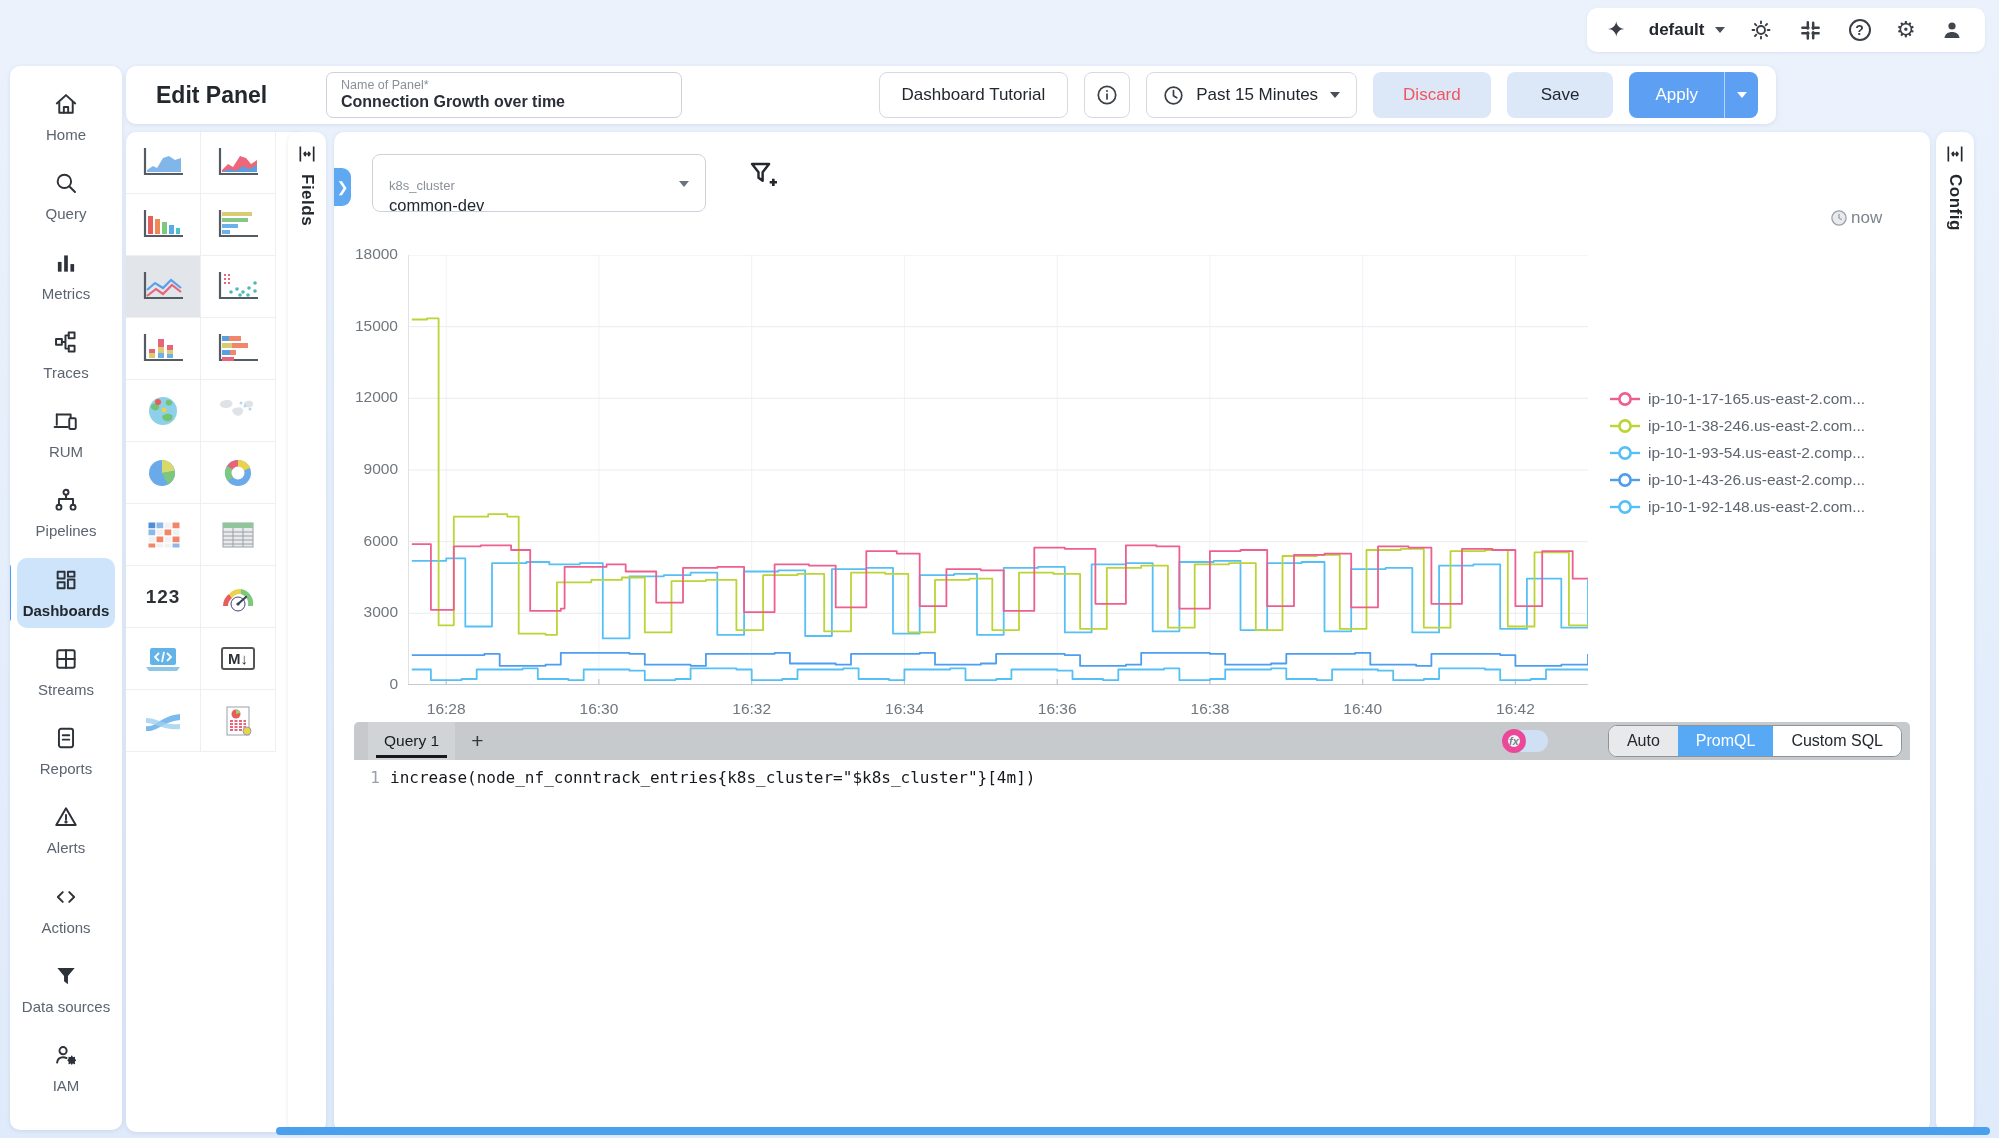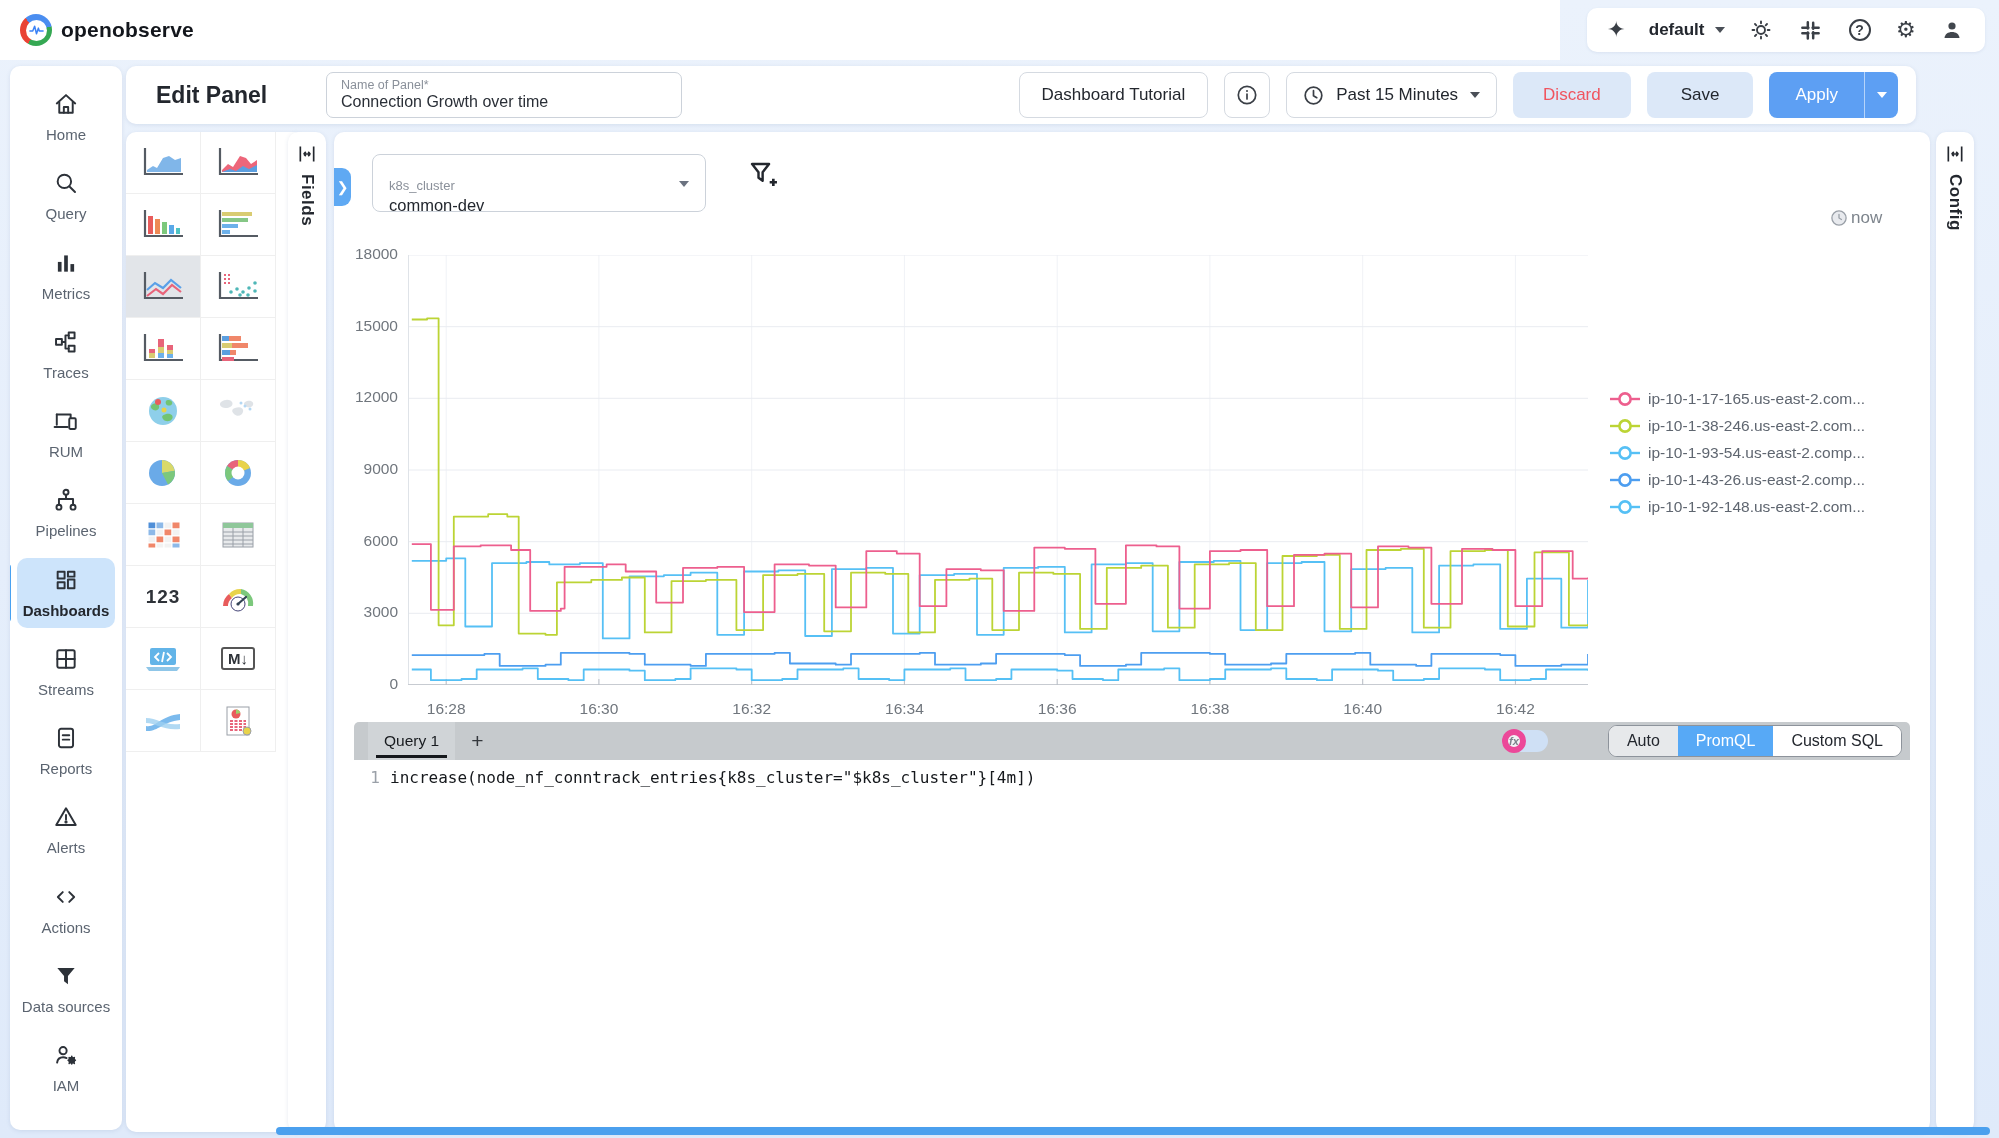--- a/index.html
+++ b/index.html
@@ -26,25 +26,25 @@
   
   .sidebar { left:10px; top:66px; width:112px; height:1064px; padding-top:16px; display:flex; flex-direction:column; align-items:stretch; gap:9px; overflow:hidden; }
   .side-item { position:relative; display:flex; flex-direction:column; align-items:center; gap:5px; padding:9px 4px; margin:0 7px; border-radius:10px; cursor:pointer; }
   .side-item .s-label { font-size:15px; color:#5b6470; text-align:center; line-height:1.15; }
   .side-item svg { width:26px; height:26px; stroke:#2d3publicité239; }
   .side-item.active { background:#cde4fb; }
   .side-item.active .s-label { color:#23272e; font-weight:600; }
   .side-item.active::before { content:""; position:absolute; left:-13px; top:6px; bottom:6px; width:7px; border-radius:4px; background:#47a1f1; }
 
   
-  .header { left:126px; top:66px; width:1790px; height:58px; display:flex; align-items:center; border-radius:10px; }
+  .header { left:126px; top:66px; width:1650px; height:58px; display:flex; align-items:center; border-radius:10px; }
   .page-title { font-size:23px; font-weight:600; color:#23272e; margin-left:30px; white-space:nowrap; }
   .name-field { position:absolute; left:200px; top:6px; width:356px; height:46px; border:1.5px solid #ccd2da; border-radius:7px; padding:5px 14px 0; cursor:text; background:#fff; }
   .name-field .f-label { font-size:12.5px; color:#8a909a; }
-  .name-field .f-value { font-size:16px; color:#2a2f37; margin-top:1px; white-space:nowrap; }
+  .name-field .f-value { font-size:16px; color:#2a2f37; margin-top:1px; white-space:nowrap;font-weight:bold; }
   .header-right { position:absolute; right:18px; top:6px; height:46px; display:flex; align-items:center; gap:16px; }
   .btn { height:46px; display:flex; align-items:center; justify-content:center; border-radius:8px; font-size:17px; cursor:pointer; white-space:nowrap; }
   .btn-outline { background:#fff; border:1.5px solid #d5dae1; color:#23272e; padding:0 22px; }
   .btn-flat { background:#dce8f8; color:#23272e; padding:0 34px; }
   .btn-flat.discard { color:#f0545f; padding:0 30px; }
   .btn-apply { background:#5d9ff3; color:#fff; padding:0; overflow:hidden; }
   .btn-apply .ap-main { padding:0 26px; }
   .btn-apply .ap-caret { width:34px; height:100%; display:flex; align-items:center; justify-content:center; border-left:1px solid rgba(255,255,255,.55); }
   .btn-apply .caret { border-top-color:#fff; }
   .icon-btn { width:46px; }
@@ -102,32 +102,20 @@
   .q-lineno { width:26px; text-align:right; color:#9aa0a8; margin-right:10px; }
   .q-text { color:#15181c; white-space:pre; }
 
   .bottom-splitter { position:absolute; left:276px; top:1127px; width:1714px; height:8px; background:#4ba0ee; border-radius:4px; z-index:6; }
 </style>
 </head>
 <body>
 
 <div id="app">
 
-  <div class="topbar">
-    <div class="logo">
-      <div class="logo-mark">
-        <div class="logo-inner">
-          <svg width="15" height="12" viewBox="0 0 16 12">
-              <path d="M1 7h3l2-5 2 8 2-6 1 3h4" fill="none" stroke="#3b82f6" stroke-width="1.6" stroke-linejoin="round" stroke-linecap="round"></path>
-            </svg>
-        </div>
-      </div>
-      <span class="logo-text">openobserve</span>
-    </div>
-  </div>
   <div class="topbar-right">
     <span class="tb-glyph">✦</span>
     <span class="org-select">
       <span>default</span>
       <span class="caret"></span>
     </span>
     <span class="tb-icon">
       <svg width="24" height="24" viewBox="0 0 24 24" fill="none" stroke="#3a3f46" stroke-width="1.9" stroke-linecap="round">
           <circle cx="12" cy="12" r="4"></circle>
           <path d="M12 3.5v1.8M12 18.7v1.8M3.5 12h1.8M18.7 12h1.8M6 6l1.3 1.3M16.7 16.7L18 18M18 6l-1.3 1.3M7.3 16.7L6 18"></path>

